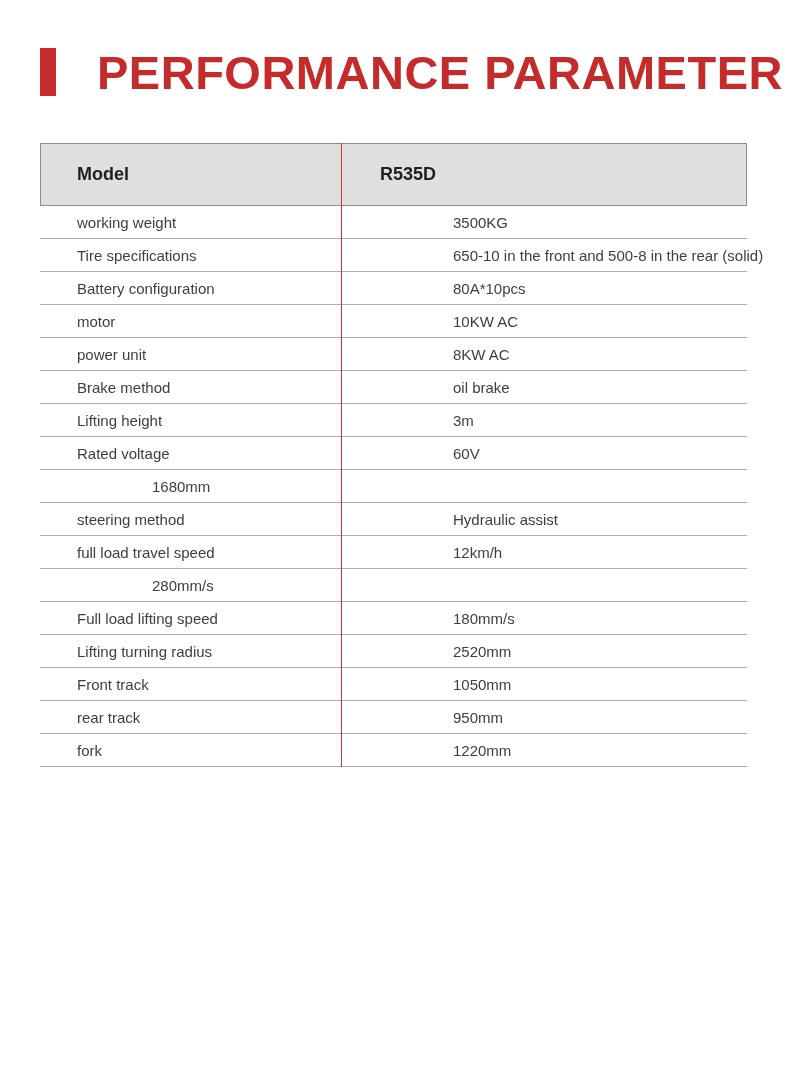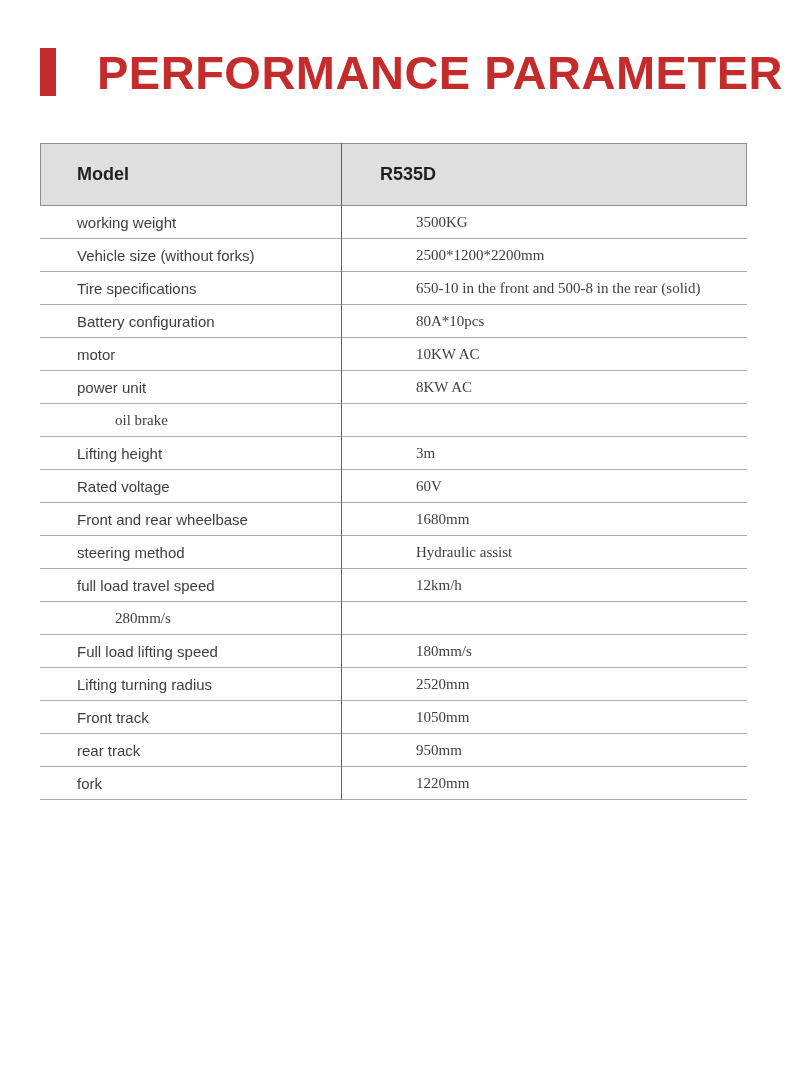--- a/index.html
+++ b/index.html
@@ -44,21 +44,21 @@
   }
   .th{font-weight:bold;font-size:18px;color:var(--header-text);}
   .th.model{width:255px;padding-left:36px;flex:0 0 auto;}
   .th.value{flex:1;padding-left:84px;}
   .row{
     height:33px;border-bottom:1px solid var(--row-line);
     display:flex;align-items:center;
   }
   .cell{font-size:15px;color:var(--text);white-space:nowrap;}
   .cell.label{width:301px;padding-left:37px;flex:0 0 auto;}
-  .cell.value{flex:1;padding-left:75px;font-family:Liberation Serif, serif;}
+  .cell.value{flex:1;padding-left:112px;}
   .red-divider{
     position:absolute;top:0;bottom:0;left:301px;width:1px;
     background:var(--divider-red);
   }
 </style>
 </head>
 <body>
 
 <div class="page">
 
@@ -71,52 +71,48 @@
     <div class="thead">
       <div class="th model">Model</div>
       <div class="th value">R535D</div>
     </div>
     <div class="tbody" id="tbody">
         <div class="row">
           <div class="cell label">working weight</div>
           <div class="cell value">3500KG</div>
         </div>
         <div class="row">
-          <div class="cell label">Vehicle size (without forks)</div>
-          <div class="cell value">2500*1200*2200mm</div>
-        </div>
-        <div class="row">
           <div class="cell label">Tire specifications</div>
           <div class="cell value">650-10 in the front and 500-8 in the rear (solid)</div>
         </div>
         <div class="row">
           <div class="cell label">Battery configuration</div>
           <div class="cell value">80A*10pcs</div>
         </div>
         <div class="row">
           <div class="cell label">motor</div>
           <div class="cell value">10KW AC</div>
         </div>
         <div class="row">
           <div class="cell label">power unit</div>
           <div class="cell value">8KW AC</div>
         </div>
         <div class="row">
+          <div class="cell label">Brake method</div>
           <div class="cell value">oil brake</div>
         </div>
         <div class="row">
           <div class="cell label">Lifting height</div>
           <div class="cell value">3m</div>
         </div>
         <div class="row">
           <div class="cell label">Rated voltage</div>
           <div class="cell value">60V</div>
         </div>
         <div class="row">
-          <div class="cell label">Front and rear wheelbase</div>
           <div class="cell value">1680mm</div>
         </div>
         <div class="row">
           <div class="cell label">steering method</div>
           <div class="cell value">Hydraulic assist</div>
         </div>
         <div class="row">
           <div class="cell label">full load travel speed</div>
           <div class="cell value">12km/h</div>
         </div>

